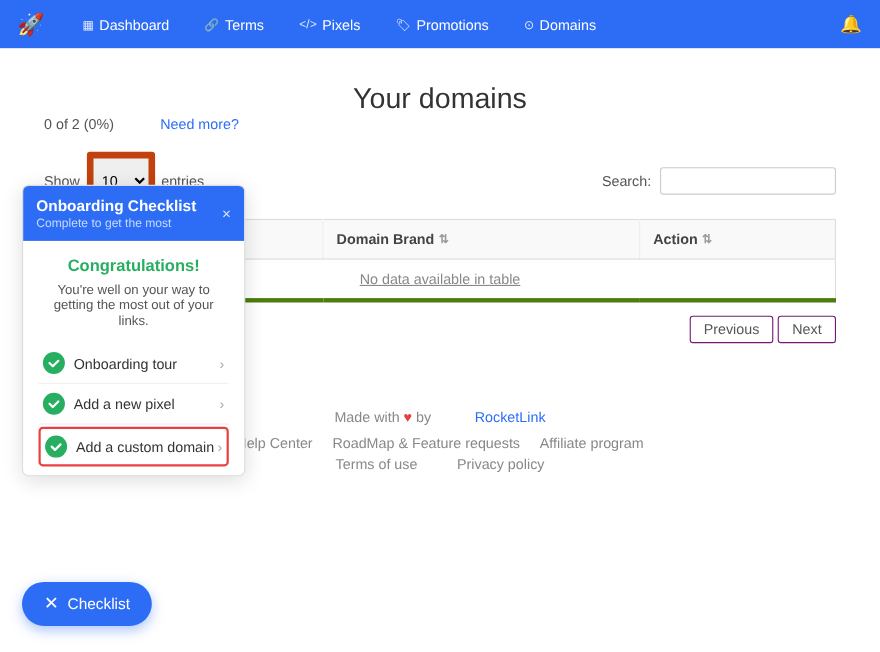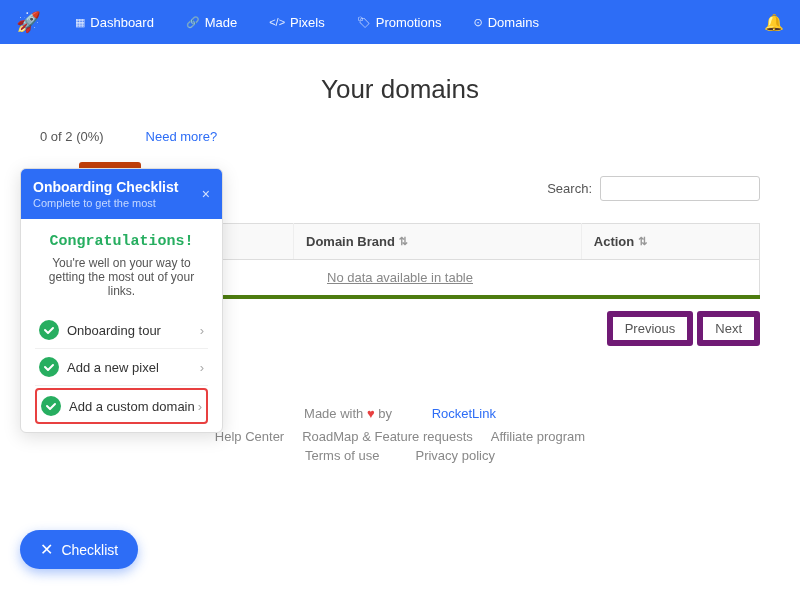--- a/index.html
+++ b/index.html
@@ -35,21 +35,20 @@
       background: #fff;
       min-height: calc(100vh - 44px);
       padding: 30px 40px 40px;
       position: relative;
     }
     .page-title {
       text-align: center;
       font-size: 26px;
       font-weight: 400;
       color: #333;
-      margin-bottom: 24px;
     }
     .quota-row {
       display: flex;
       align-items: center;
       gap: 6px;
       margin-bottom: 18px;
       font-size: 13px;
       color: #555;
     }
     .need-more { color: #2d6df6; cursor: pointer; text-decoration: none; margin-left: 36px; }
@@ -122,21 +121,21 @@
     .pagination-row {
       display: flex;
       align-items: center;
       justify-content: space-between;
       margin-top: 12px;
       font-size: 13px;
       color: #555;
     }
     .pagination-btns { display: flex; gap: 4px; }
     .pag-btn {
-      border: 6px solid #701a75;
+      border: 1px solid #701a75;
       background: #fff;
       color: #555;
       padding: 4px 12px;
       font-size: 13px;
       border-radius: 3px;
       cursor: pointer;
     }
 
     
     .footer {
@@ -193,21 +192,20 @@
       border: none;
       line-height: 1;
     }
     .panel-body { padding: 14px 14px 6px; }
     .panel-congrats {
       color: #27ae60;
       font-size: 15px;
       font-weight: 700;
       text-align: center;
       margin-bottom: 6px;
-      font-family: Liberation Mono, monospace;
     }
     .panel-desc {
       font-size: 12px;
       color: #555;
       text-align: center;
       margin-bottom: 14px;
     }
     .checklist-item {
       display: flex;
       align-items: center;
@@ -264,21 +262,21 @@
 <body>
 
 <nav class="navbar">
   <span class="navbar-logo">🚀</span>
   <a class="nav-item">
     <span class="nav-icon">▦</span>
     <span>Dashboard</span>
   </a>
   <a class="nav-item">
     <span class="nav-icon">🔗</span>
-    <span>Made</span>
+    <span>Terms</span>
   </a>
   <a class="nav-item">
     <span class="nav-icon">&lt;/&gt;</span>
     <span>Pixels</span>
   </a>
   <a class="nav-item">
     <span class="nav-icon">🏷</span>
     <span>Promotions</span>
   </a>
   <a class="nav-item">

